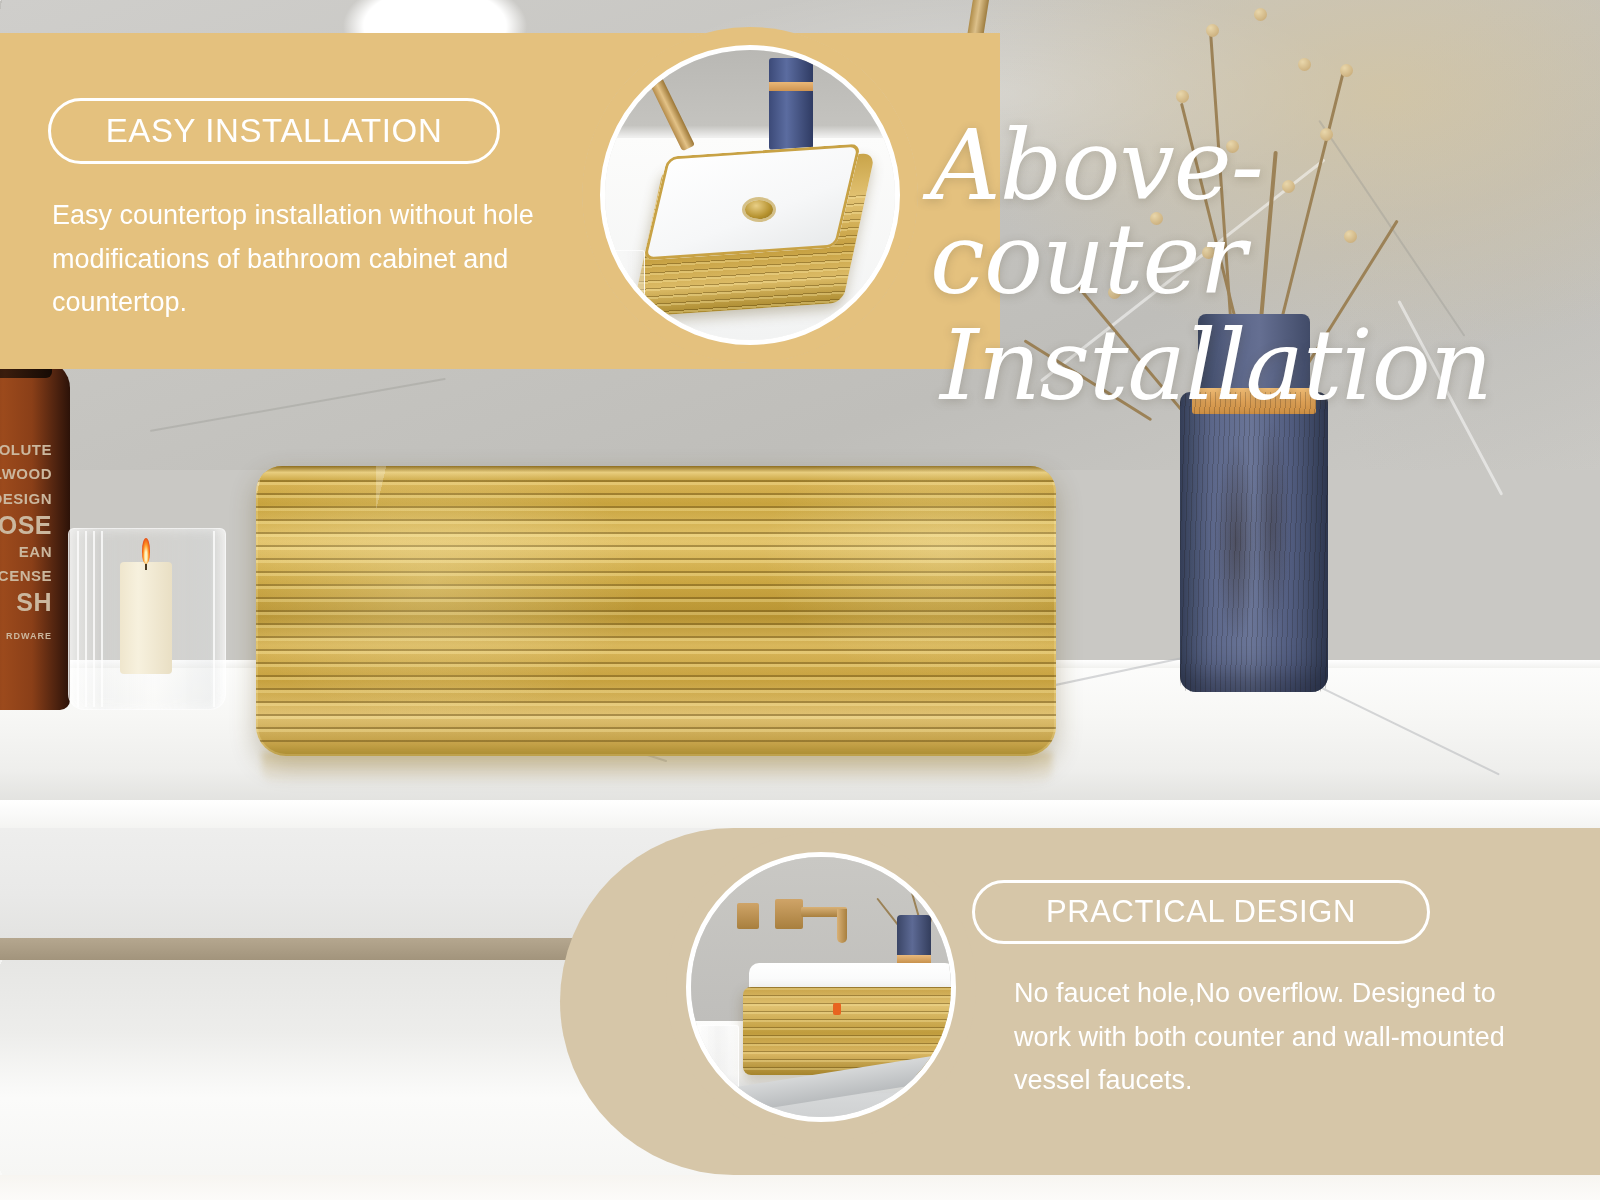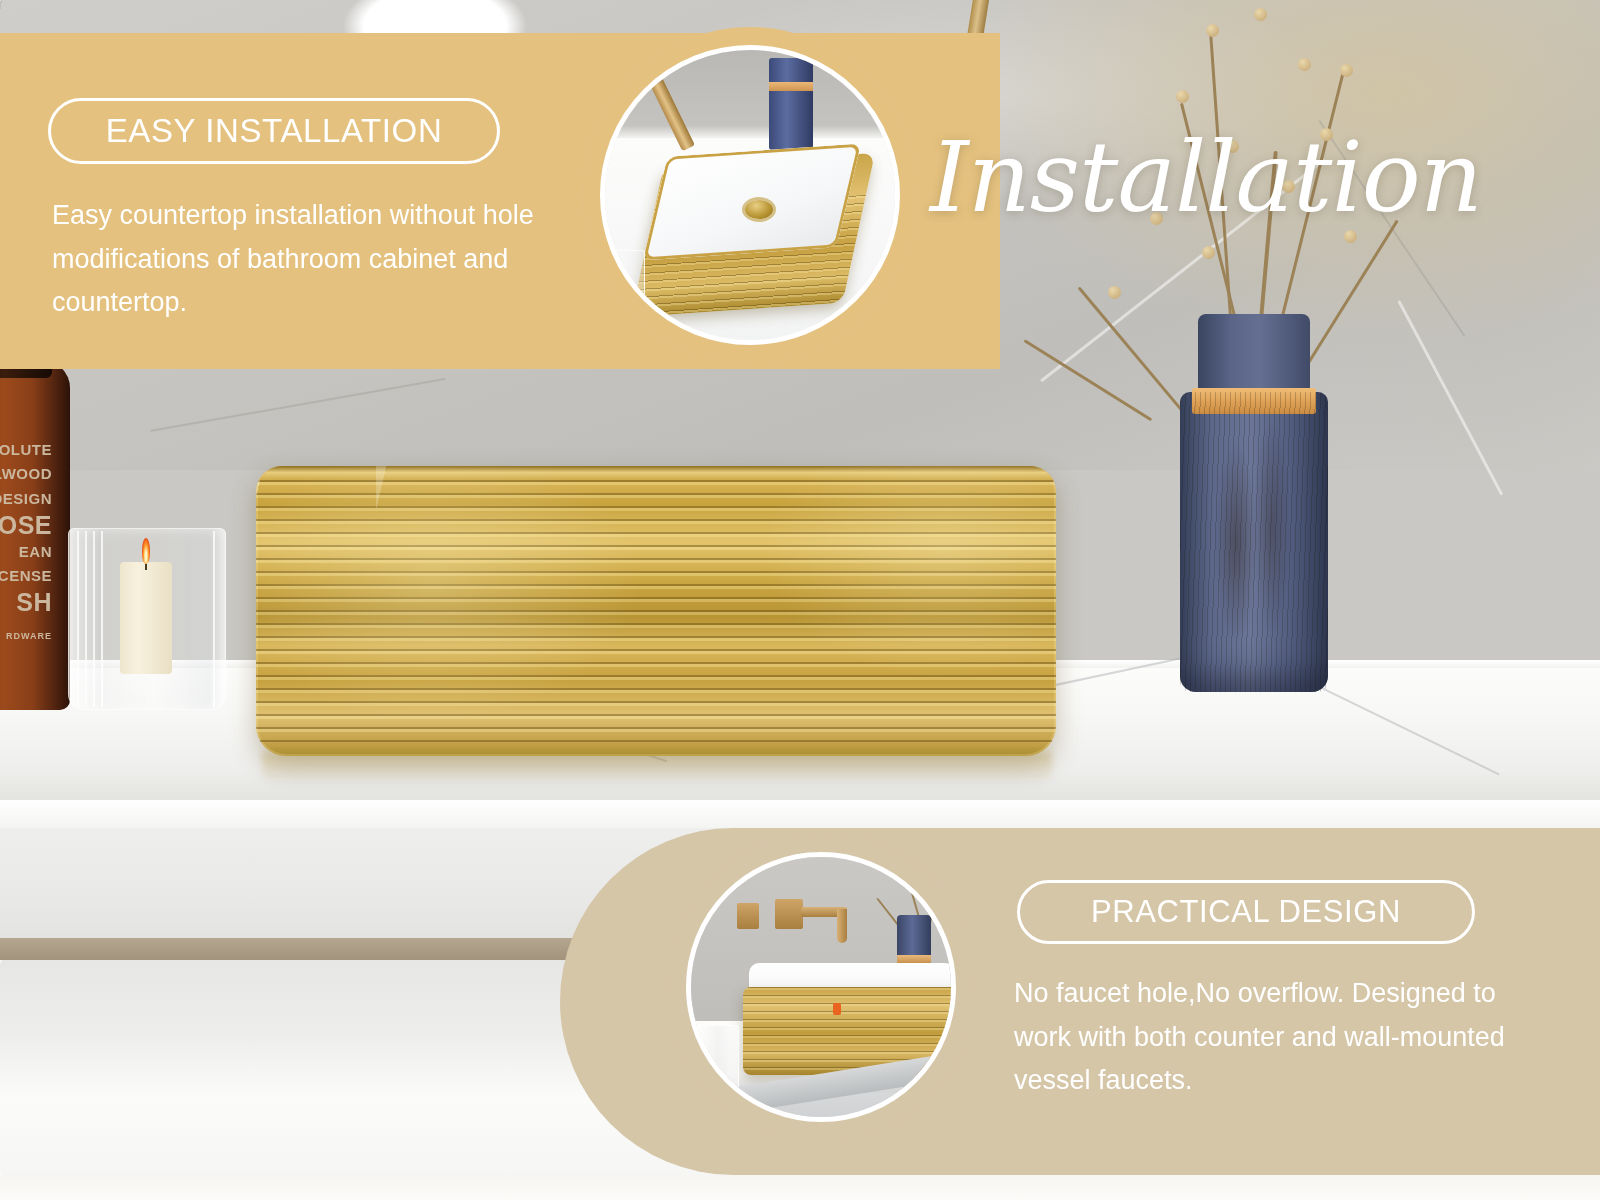--- a/index.html
+++ b/index.html
@@ -244,36 +244,36 @@
     border:1px solid rgba(255,255,255,.7);
   }
 
   
   .badge{
     position:absolute;border:3px solid #ffffff;border-radius:999px;
     display:flex;align-items:center;justify-content:center;
     color:#ffffff;letter-spacing:.6px;
   }
   #badge-easy{left:48px;top:98px;width:446px;height:60px;font-size:33px;text-align:right;}
-  #badge-practical{left:1017px;top:880px;width:452px;height:58px;font-size:31px;}
+  #badge-practical{left:972px;top:880px;width:452px;height:58px;font-size:31px;}
 
   .body-text{position:absolute;color:#ffffff;font-weight:300;}
   #text-easy{left:52px;top:194px;width:520px;font-size:27px;line-height:1.62;}
   #text-practical{left:1014px;top:972px;width:520px;font-size:27px;line-height:1.62;}
 
   
   .headline{
     position:absolute;left:930px;top:118px;width:640px;
     color:#ffffff;line-height:.96;
     font-family:"DejaVu Serif",serif;
     font-style:italic;font-weight:400;
     text-shadow:0 2px 10px rgba(80,70,50,.25);
   }
   .headline .l1{display:block;font-size:98px;letter-spacing:-1px;}
-  .headline .l2{display:block;font-size:98px;margin-top:12px;letter-spacing:-1px;}
+  .headline .l2{display:block;font-size:98px;margin-top:12px;margin-left:10px;letter-spacing:-1px;}
 
   
   .scene-bottom{position:absolute;left:0;top:800px;width:1600px;height:400px;overflow:hidden;background:#f3f3f1;}
   .b-counterwhite{
     position:absolute;left:0;top:0;width:1600px;height:28px;
     background:linear-gradient(180deg,#ffffff,#f4f4f2);
   }
   .b-slab{
     position:absolute;left:0;top:28px;width:1600px;height:110px;
     background:linear-gradient(180deg,#eeeeed 0%,#e9e9e8 60%,#e3e3e1 100%);
@@ -520,16 +520,17 @@
     <span>EASY INSTALLATION</span>
   </div>
   <div class="body-text" id="text-easy">Easy countertop installation without hole modifications of bathroom cabinet and countertop.</div>
 
   <div class="badge" id="badge-practical">
     <span>PRACTICAL DESIGN</span>
   </div>
   <div class="body-text" id="text-practical">No faucet hole,No overflow. Designed to work with both counter and wall-mounted vessel faucets.</div>
 
   <div class="headline">
+    <span class="l1">Above-couter</span>
     <span class="l2">Installation</span>
   </div>
 
 </div>
 
 </body></html>

